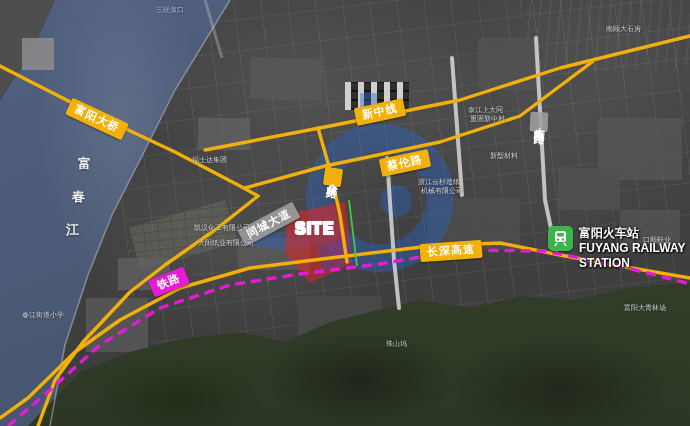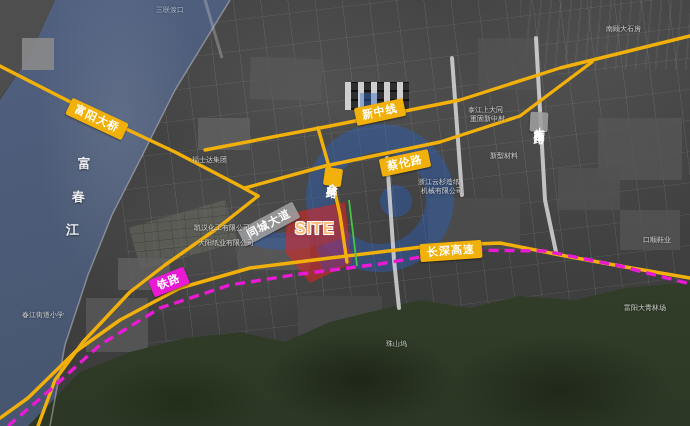--- a/index.html
+++ b/index.html
@@ -70,21 +70,21 @@
   .pill-y{background:#F2B10A;}
   .pill-m{background:#E91AD4;}
   .pill-g{background:rgba(158,158,158,.88);}
   .pill-v{writing-mode:vertical-rl;letter-spacing:2px;padding:6px 1px 6px 2px;}
   .poi{position:absolute;color:rgba(255,255,255,.78);font-size:7px;line-height:8px;
        white-space:nowrap;text-shadow:0 0 2px rgba(0,0,0,.8);}
   .poi-blue{color:rgba(205,224,255,.8);}
   .river-char{position:absolute;color:rgba(255,255,255,.92);font-size:13px;font-weight:bold;
        text-shadow:0 1px 2px rgba(0,0,0,.5);}
   .site-label{position:absolute;left:295px;top:220px;font-size:16px;font-weight:bold;
-       color:#fdba74;letter-spacing:1px;
+       color:#ffffff;letter-spacing:1px;
        text-shadow:-1px -1px 0 #fff,1px -1px 0 #fff,-1px 1px 0 #fff,1px 1px 0 #fff,0 0 2px #fff;}
   .station{position:absolute;left:548px;top:226px;display:flex;gap:6px;align-items:flex-start;}
   .station-icon{width:25px;height:25px;background:#3CB44A;border-radius:5px;flex:0 0 auto;
        display:flex;align-items:center;justify-content:center;box-shadow:0 1px 2px rgba(0,0,0,.5);}
   .station-text{color:#fff;font-weight:bold;font-size:12px;line-height:15px;
        text-shadow:0 0 3px #000,1px 1px 2px #000;white-space:nowrap;}
 </style>
 </head>
 <body>
 
@@ -148,20 +148,36 @@
   <div class="pill pill-y" style="left:355px;top:103px;transform:rotate(-12deg);">新中线</div>
   <div class="pill pill-y" style="left:380px;top:154px;transform:rotate(-12deg);">蔡伦路</div>
   <div class="pill pill-y pill-v" style="left:324px;top:168px;transform:rotate(8deg);">金桥路</div>
   <div class="pill pill-y" style="left:420px;top:242px;transform:rotate(-4deg);">长深高速</div>
   <div class="pill pill-m" style="left:150px;top:273px;transform:rotate(-22deg);">铁路</div>
   <div class="pill pill-g pill-v" style="left:530px;top:112px;transform:rotate(3deg);">大桥南路</div>
   <div class="pill pill-g" style="left:238px;top:215px;transform:rotate(-28deg);">同城大道</div>
 
   <div class="site-label">SITE</div>
 
+  <div class="station">
+    <div class="station-icon">
+      <svg width="17" height="17" viewBox="0 0 17 17">
+        <rect x="3" y="1" width="11" height="11" rx="2.5" fill="#fff"></rect>
+        <rect x="5" y="3" width="7" height="3.5" rx="1" fill="#3CB44A"></rect>
+        <circle cx="6" cy="9.5" r="1.2" fill="#3CB44A"></circle>
+        <circle cx="11" cy="9.5" r="1.2" fill="#3CB44A"></circle>
+        <path d="M5,13 L3,16 M12,13 L14,16" stroke="#fff" stroke-width="1.4"></path>
+      </svg>
+    </div>
+    <div class="station-text">
+      <div>富阳火车站</div>
+      <div>FUYANG RAILWAY</div>
+      <div>STATION</div>
+    </div>
+  </div>
 
   <span class="river-char" style="left:78px;top:155px;">富</span>
   <span class="river-char" style="left:72px;top:188px;">春</span>
   <span class="river-char" style="left:66px;top:221px;">江</span>
 
   <div class="poi poi-blue" style="left:156px;top:6px;">三联渡口</div>
   <div class="poi" style="left:192px;top:156px;">福士达集团</div>
   <div class="poi" style="left:468px;top:106px;">泰江上大同</div>
   <div class="poi" style="left:470px;top:115px;">重固新中村</div>
   <div class="poi" style="left:490px;top:152px;">新型材料</div>

